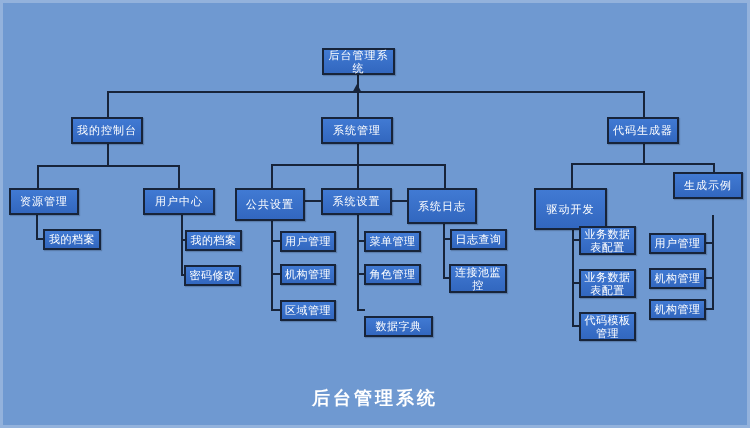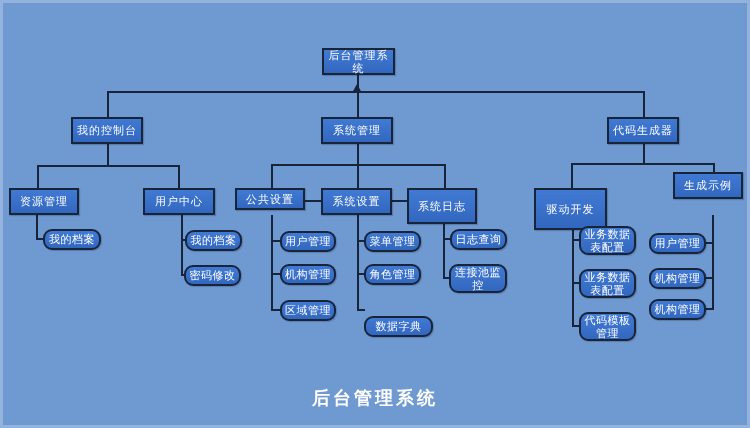--- a/index.html
+++ b/index.html
@@ -13,21 +13,21 @@
     position:absolute; box-sizing:border-box;
     background:linear-gradient(180deg,#437dd2 0%,#3268c0 100%);
     background:linear-gradient(180deg,#417ad3 0%,#3267bf 100%);
     border:2px solid #17243a;
     color:#ffffff;
     display:flex; align-items:center; justify-content:center;
     text-align:center; font-size:11px; letter-spacing:1px;
     line-height:13px;
     box-shadow:1px 1px 1px rgba(0,0,0,0.18);
   }
-  .node.sm { font-size:11px; letter-spacing:0.5px; padding:0 1px;border-radius:9px; }
+  .node.sm { font-size:11px; letter-spacing:0.5px; padding:0 1px; }
   .ln { position:absolute; background:#17243a; }
   .arrow-up {
     position:absolute; width:0; height:0;
     border-left:5px solid transparent;
     border-right:5px solid transparent;
     border-bottom:9px solid #17243a;
   }
   .caption {
     position:absolute; left:0; right:0; top:386px;
     text-align:center; color:#ffffff; font-weight:bold;
@@ -95,21 +95,21 @@
   <i class="ln" style="left:705px;top:308px;width:9px;height:2px"></i>
 
   <div class="node" style="left:322px;top:48px;width:73px;height:27px">后台管理系统</div>
 
   <div class="node" style="left:71px;top:117px;width:72px;height:27px">我的控制台</div>
   <div class="node" style="left:321px;top:117px;width:72px;height:27px">系统管理</div>
   <div class="node" style="left:607px;top:117px;width:72px;height:27px">代码生成器</div>
 
   <div class="node" style="left:9px;top:188px;width:70px;height:27px">资源管理</div>
   <div class="node" style="left:143px;top:188px;width:72px;height:27px">用户中心</div>
-  <div class="node" style="left:235px;top:188px;width:70px;height:22px">公共设置</div>
+  <div class="node" style="left:235px;top:188px;width:70px;height:33px">公共设置</div>
   <div class="node" style="left:321px;top:188px;width:71px;height:27px">系统设置</div>
   <div class="node" style="left:407px;top:188px;width:70px;height:36px">系统日志</div>
   <div class="node" style="left:534px;top:188px;width:73px;height:42px">驱动开发</div>
   <div class="node" style="left:673px;top:172px;width:70px;height:27px">生成示例</div>
 
   <div class="node sm" style="left:43px;top:229px;width:58px;height:21px">我的档案</div>
   <div class="node sm" style="left:185px;top:230px;width:57px;height:21px">我的档案</div>
   <div class="node sm" style="left:184px;top:265px;width:57px;height:21px">密码修改</div>
 
   <div class="node sm" style="left:280px;top:231px;width:56px;height:21px">用户管理</div>

